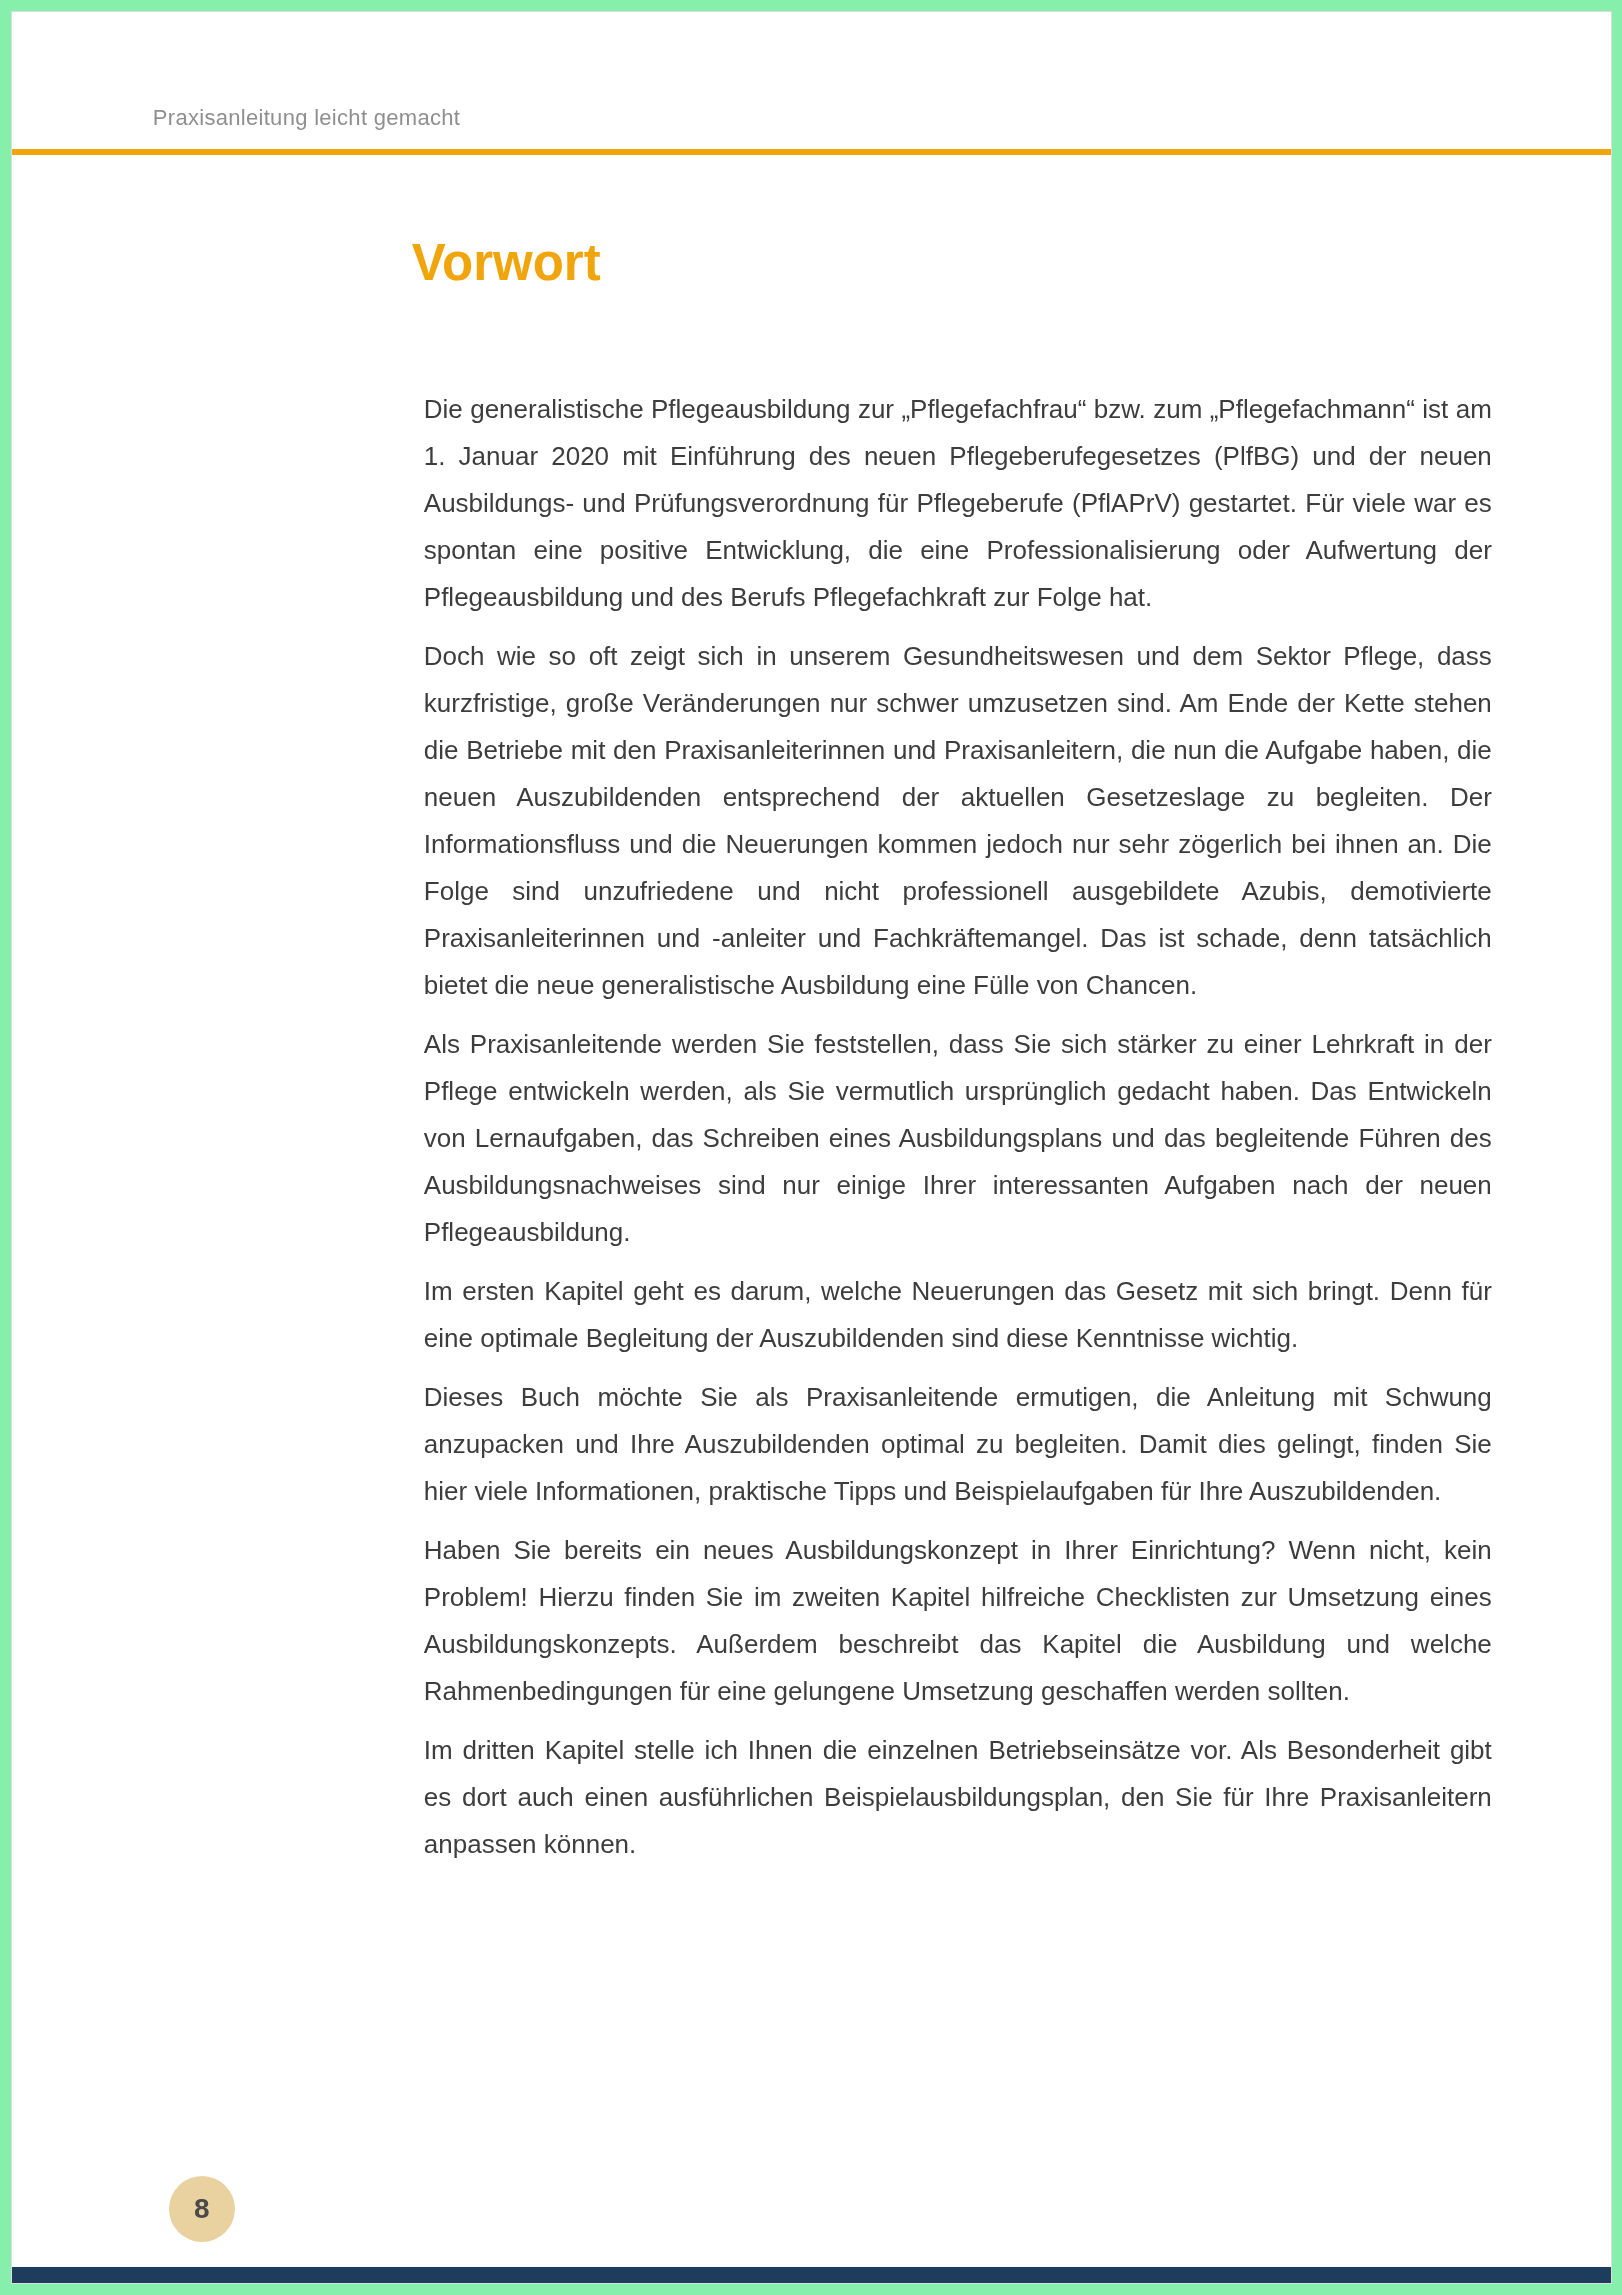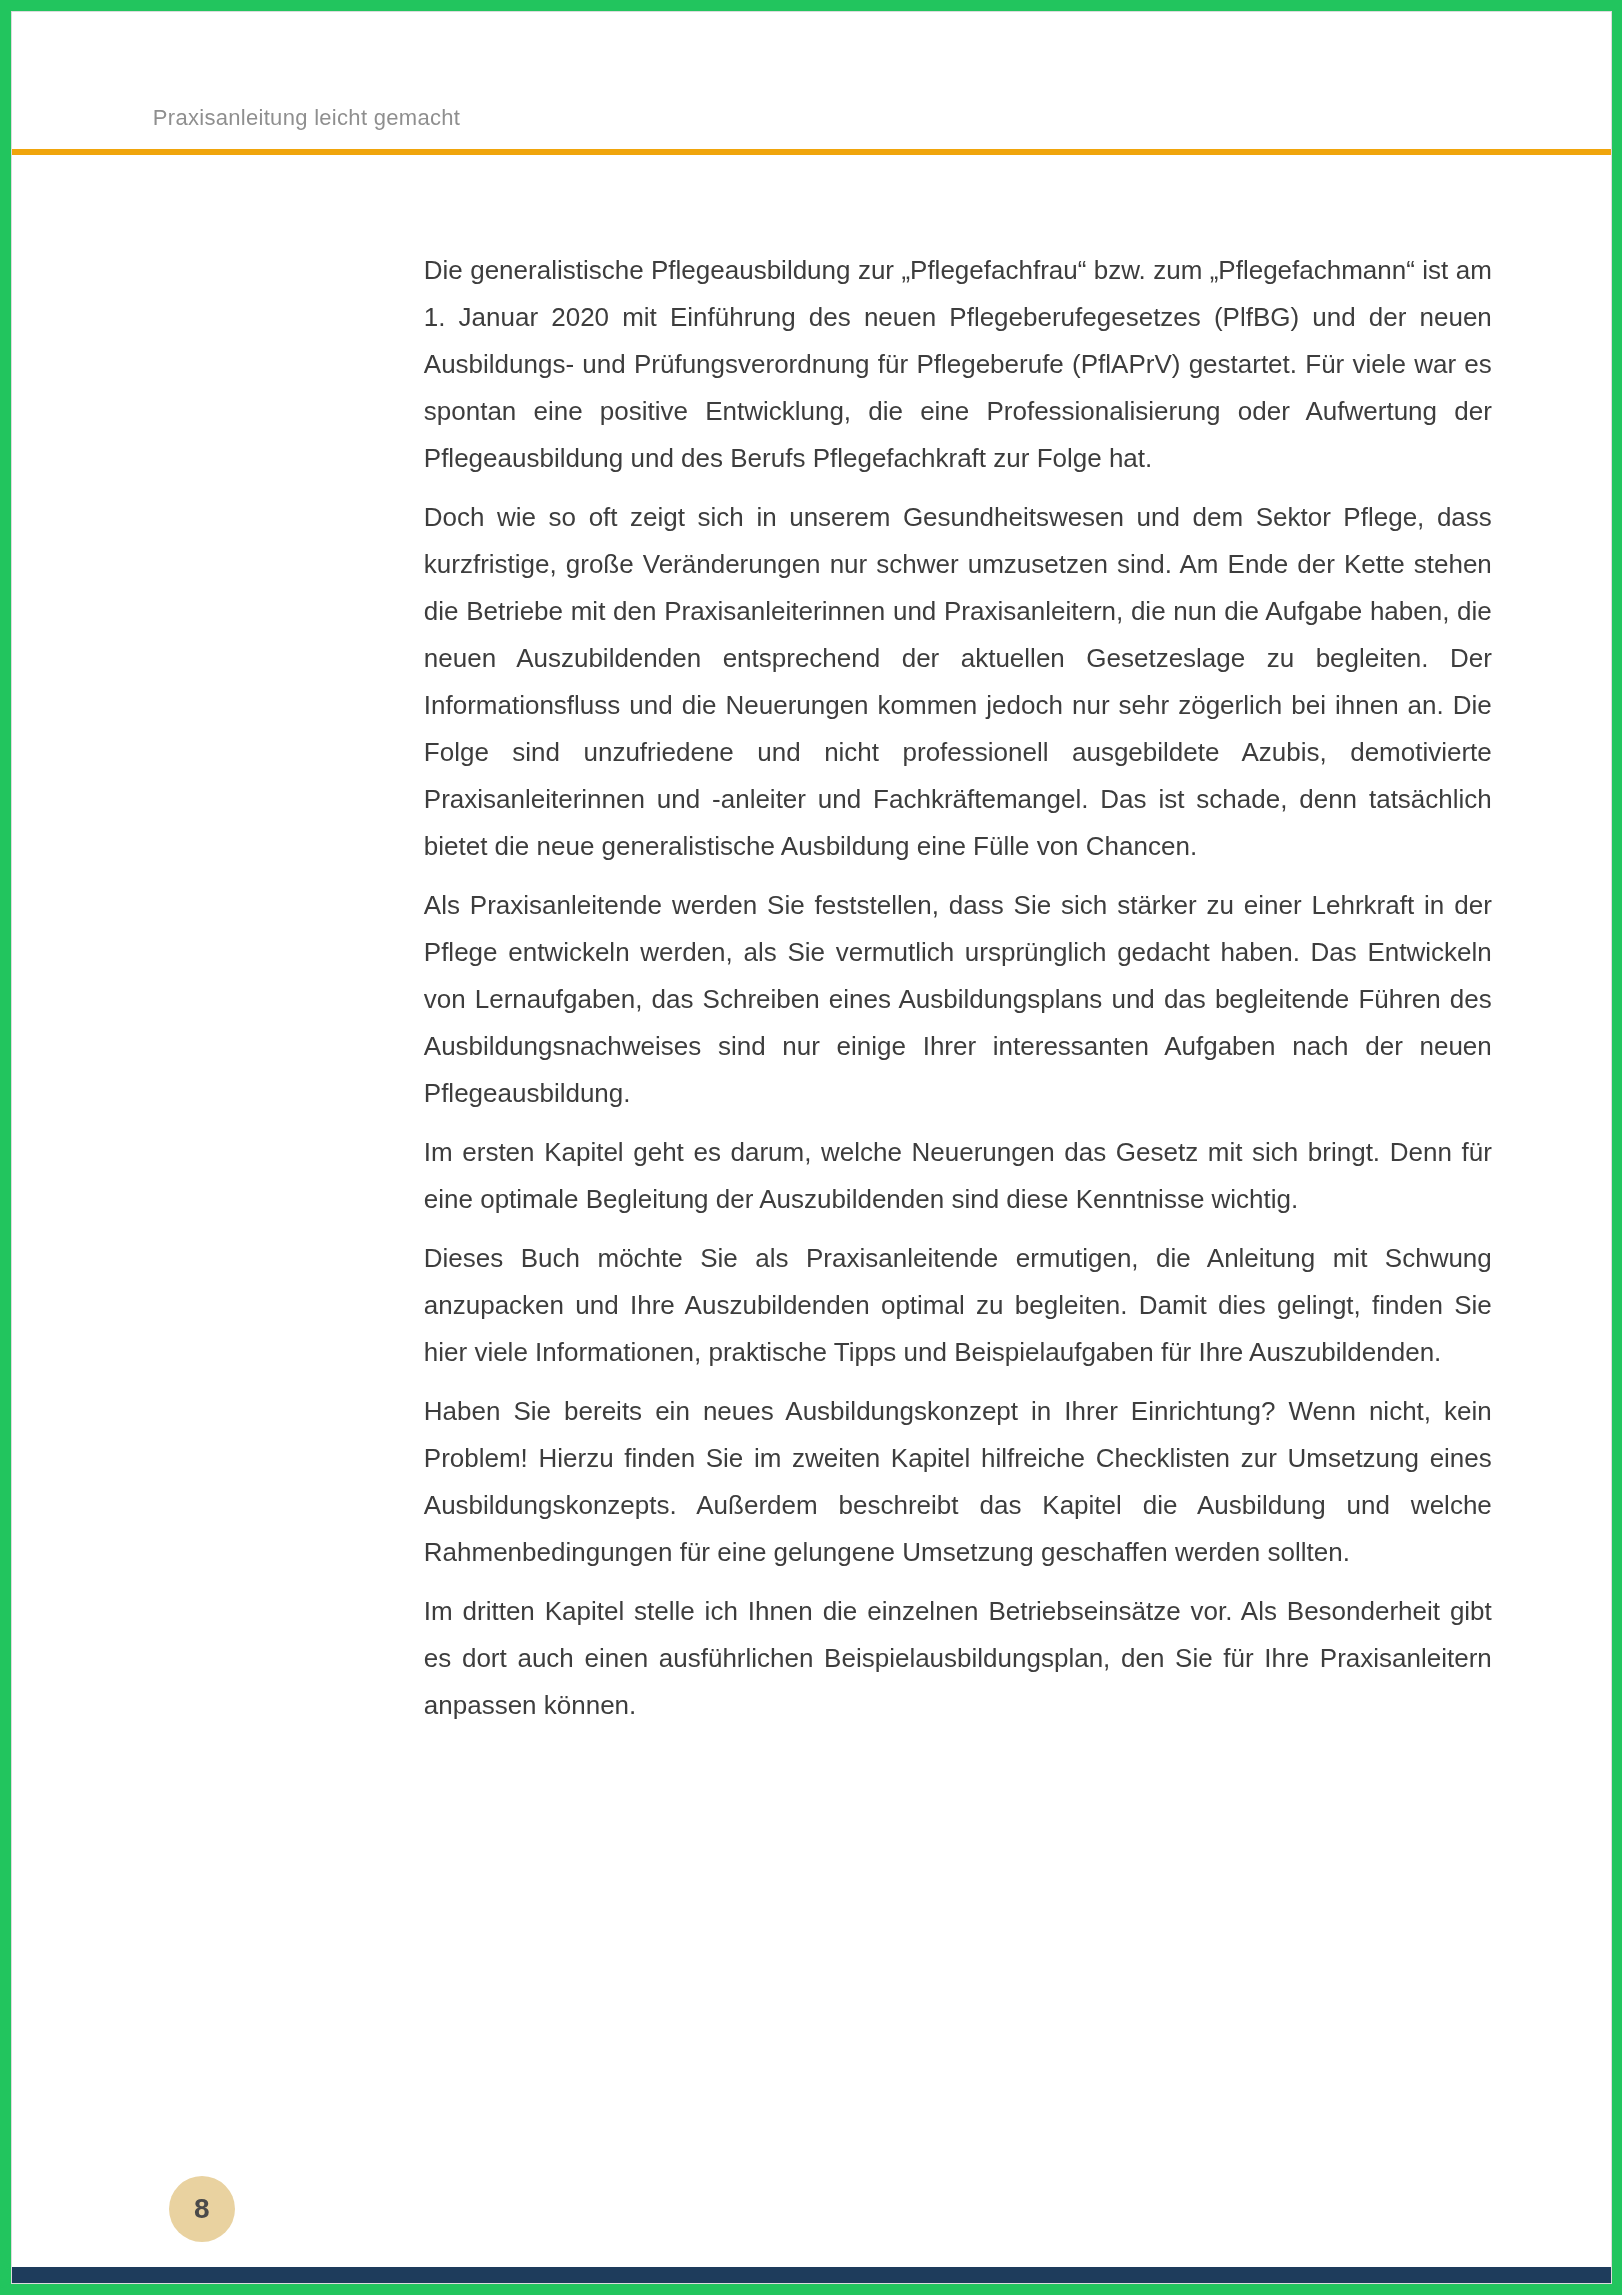--- a/index.html
+++ b/index.html
@@ -4,21 +4,21 @@
 <style>
   html, body {
     margin: 0;
     padding: 0;
     background: #ffffff;
   }
   .canvas {
     position: relative;
     width: 1623px;
     height: 2295px;
-    background: #22c55e;
+    background: #86efac;
     overflow: hidden;
     font-family: "Liberation Sans", sans-serif;
   }
   
   .sheet {
     position: absolute;
     inset: 10.8px;
     border: 0.7px solid #dcdcdc;
     background: #ffffff;
   }
@@ -91,20 +91,21 @@
 <body>
 
 <div class="canvas">
   <div class="sheet">
 
     <div class="running-header">Praxisanleitung leicht gemacht</div>
 
     <div class="header-rule"></div>
 
     <div class="content">
+      <h1 class="page-title">Vorwort</h1>
 
       <div class="bodytext">
         <p>Die generalistische Pflegeausbildung zur „Pflegefachfrau“ bzw. zum „Pflegefachmann“ ist am 1. Januar 2020 mit Einführung des neuen Pflegeberufegesetzes (PlfBG) und der neuen Ausbildungs- und Prüfungsverordnung für Pflegeberufe (PflAPrV) gestartet. Für viele war es spontan eine positive Entwicklung, die eine Professionalisierung oder Aufwertung der Pflegeausbildung und des Berufs Pflegefachkraft zur Folge hat.</p>
         <p>Doch wie so oft zeigt sich in unserem Gesundheitswesen und dem Sektor Pflege, dass kurzfristige, große Veränderungen nur schwer umzusetzen sind. Am Ende der Kette stehen die Betriebe mit den Praxisanleiterinnen und Praxisanleitern, die nun die Aufgabe haben, die neuen Auszubildenden entsprechend der aktuellen Gesetzeslage zu begleiten. Der Informationsfluss und die Neuerungen kommen jedoch nur sehr zögerlich bei ihnen an. Die Folge sind unzufriedene und nicht professionell ausgebildete Azubis, demotivierte Praxisanleiterinnen und -anleiter und Fachkräftemangel. Das ist schade, denn tatsächlich bietet die neue generalistische Ausbildung eine Fülle von Chancen.</p>
         <p>Als Praxisanleitende werden Sie feststellen, dass Sie sich stärker zu einer Lehrkraft in der Pflege entwickeln werden, als Sie vermutlich ursprünglich gedacht haben. Das Entwickeln von Lernaufgaben, das Schreiben eines Ausbildungsplans und das begleitende Führen des Ausbildungsnachweises sind nur einige Ihrer interessanten Aufgaben nach der neuen Pflegeausbildung.</p>
         <p>Im ersten Kapitel geht es darum, welche Neuerungen das Gesetz mit sich bringt. Denn für eine optimale Begleitung der Auszubildenden sind diese Kenntnisse wichtig.</p>
         <p>Dieses Buch möchte Sie als Praxisanleitende ermutigen, die Anleitung mit Schwung anzupacken und Ihre Auszubildenden optimal zu begleiten. Damit dies gelingt, finden Sie hier viele Informationen, praktische Tipps und Beispielaufgaben für Ihre Auszubildenden.</p>
         <p>Haben Sie bereits ein neues Ausbildungskonzept in Ihrer Einrichtung? Wenn nicht, kein Problem! Hierzu finden Sie im zweiten Kapitel hilfreiche Checklisten zur Umsetzung eines Ausbildungskonzepts. Außerdem beschreibt das Kapitel die Ausbildung und welche Rahmenbedingungen für eine gelungene Umsetzung geschaffen werden sollten.</p>
         <p>Im dritten Kapitel stelle ich Ihnen die einzelnen Betriebseinsätze vor. Als Besonderheit gibt es dort auch einen ausführlichen Beispielausbildungsplan, den Sie für Ihre Praxisanleitern anpassen können.</p>
       </div>

